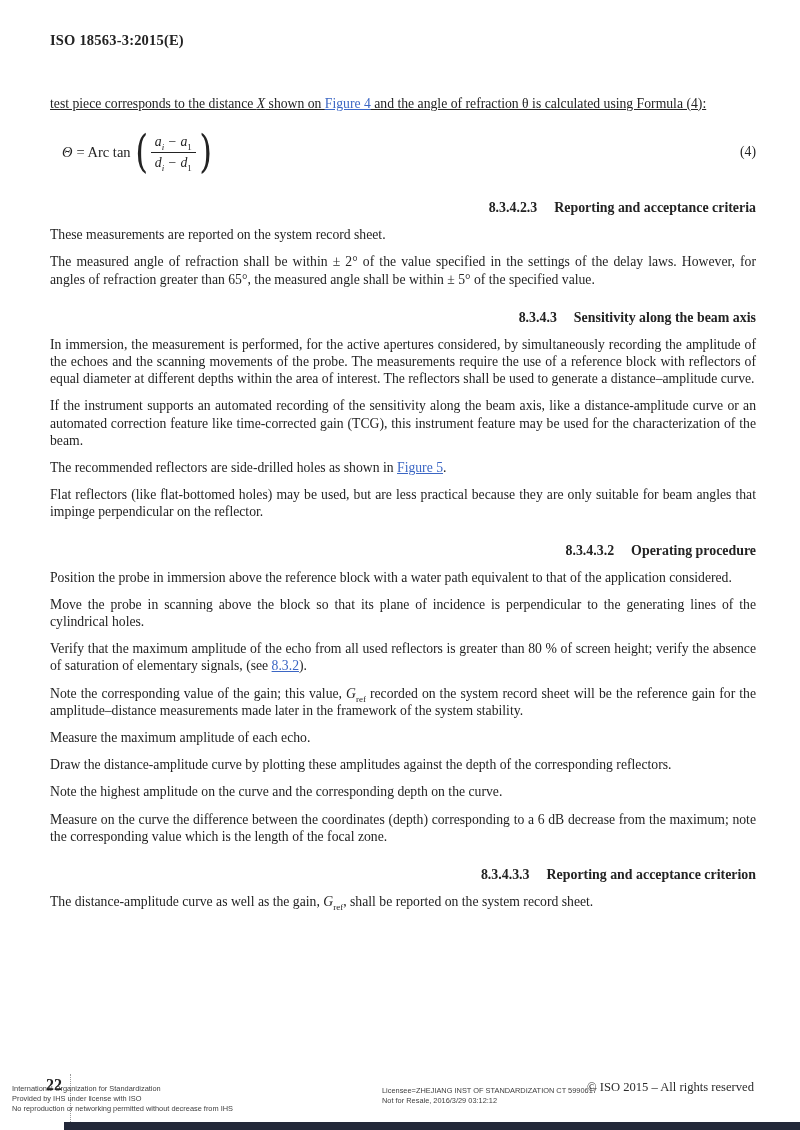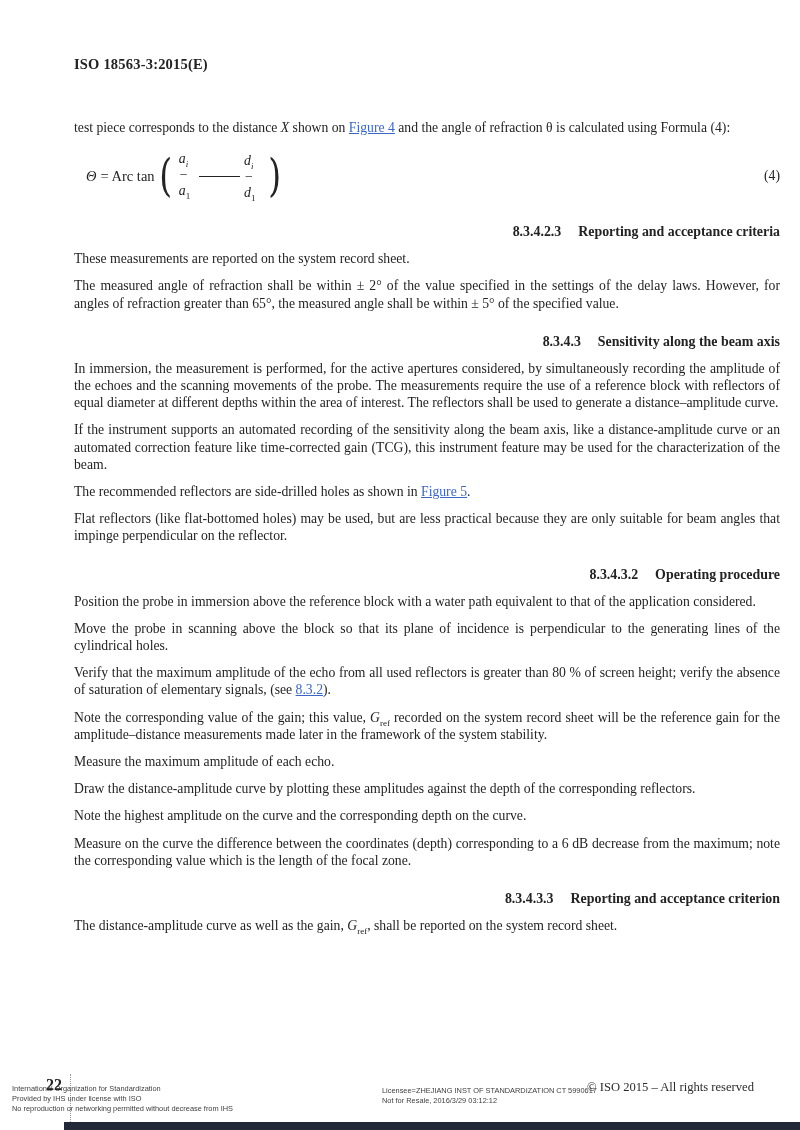--- a/index.html
+++ b/index.html
@@ -1,37 +1,37 @@
 <!DOCTYPE html>
 <html><head>
 <meta charset="utf-8">
 <style>
   html,body{margin:0;padding:0;background:#ffffff;}
   body{width:800px;height:1130px;position:relative;overflow:hidden;
        font-family:"Liberation Serif","DejaVu Serif",serif;color:#232323;}
   .page{position:absolute;inset:0;background:#fff;}
-  .content{position:absolute;top:56px;left:50px;width:706px;margin-left:24px;}
+  .content{position:absolute;top:32px;left:50px;width:706px;}
   .doc-id{font-size:14.5px;font-weight:bold;letter-spacing:.2px;}
   .body-flow{margin-top:46px;}
   p.para{font-size:13.7px;line-height:17.2px;text-align:justify;margin:10px 0 0 0;}
-  p.para.first{margin-top:0;}
+  p.para.first{margin-top:0;text-decoration:underline;}
   h4.sec{font-size:13.9px;font-weight:bold;margin:21px 0 4px 0;line-height:17px;text-align:right;}
   h4.sec .sec-num{display:inline-block;margin-right:17px;}
   a.ref{color:#3b66c4;text-decoration:underline;cursor:pointer;}
   .ivar{font-style:italic;}
   sub{font-size:9px;line-height:0;}
   sub.up{font-style:normal;}
   
   .formula-row{position:relative;margin:14px 0 6px 12px;height:52px;display:flex;align-items:center;}
   .formula{display:flex;align-items:center;font-size:14.5px;}
   .f-lhs{font-style:italic;margin-right:4px;}
   .f-rel{margin-right:2px;}
   .paren{font-size:44px;font-weight:300;line-height:48px;transform:scaleX(.75);
          font-family:"DejaVu Serif",serif;color:#232323;}
-  .frac{display:inline-flex;flex-direction:row;align-items:center;margin:0 1px;
+  .frac{display:inline-flex;flex-direction:column;align-items:center;margin:0 1px;
         font-style:italic;font-size:13.8px;justify-content:center;}
   .frac .num{padding:0 4px 2px 4px;}
   .frac .den{padding:2px 4px 0 4px;}
   .frac .bar{width:100%;height:0;border-top:1.3px solid #232323;}
   .eq-no{position:absolute;right:0;top:50%;transform:translateY(-50%);font-size:13.7px;}
   
   .pageno{position:absolute;left:46px;top:1076px;font-size:16px;font-weight:bold;z-index:3;}
   .ihs-left{position:absolute;left:12px;top:1084px;z-index:2;
             font-family:"Liberation Sans","DejaVu Sans",sans-serif;
             font-size:7.4px;line-height:10px;color:#3d3d3d;}

